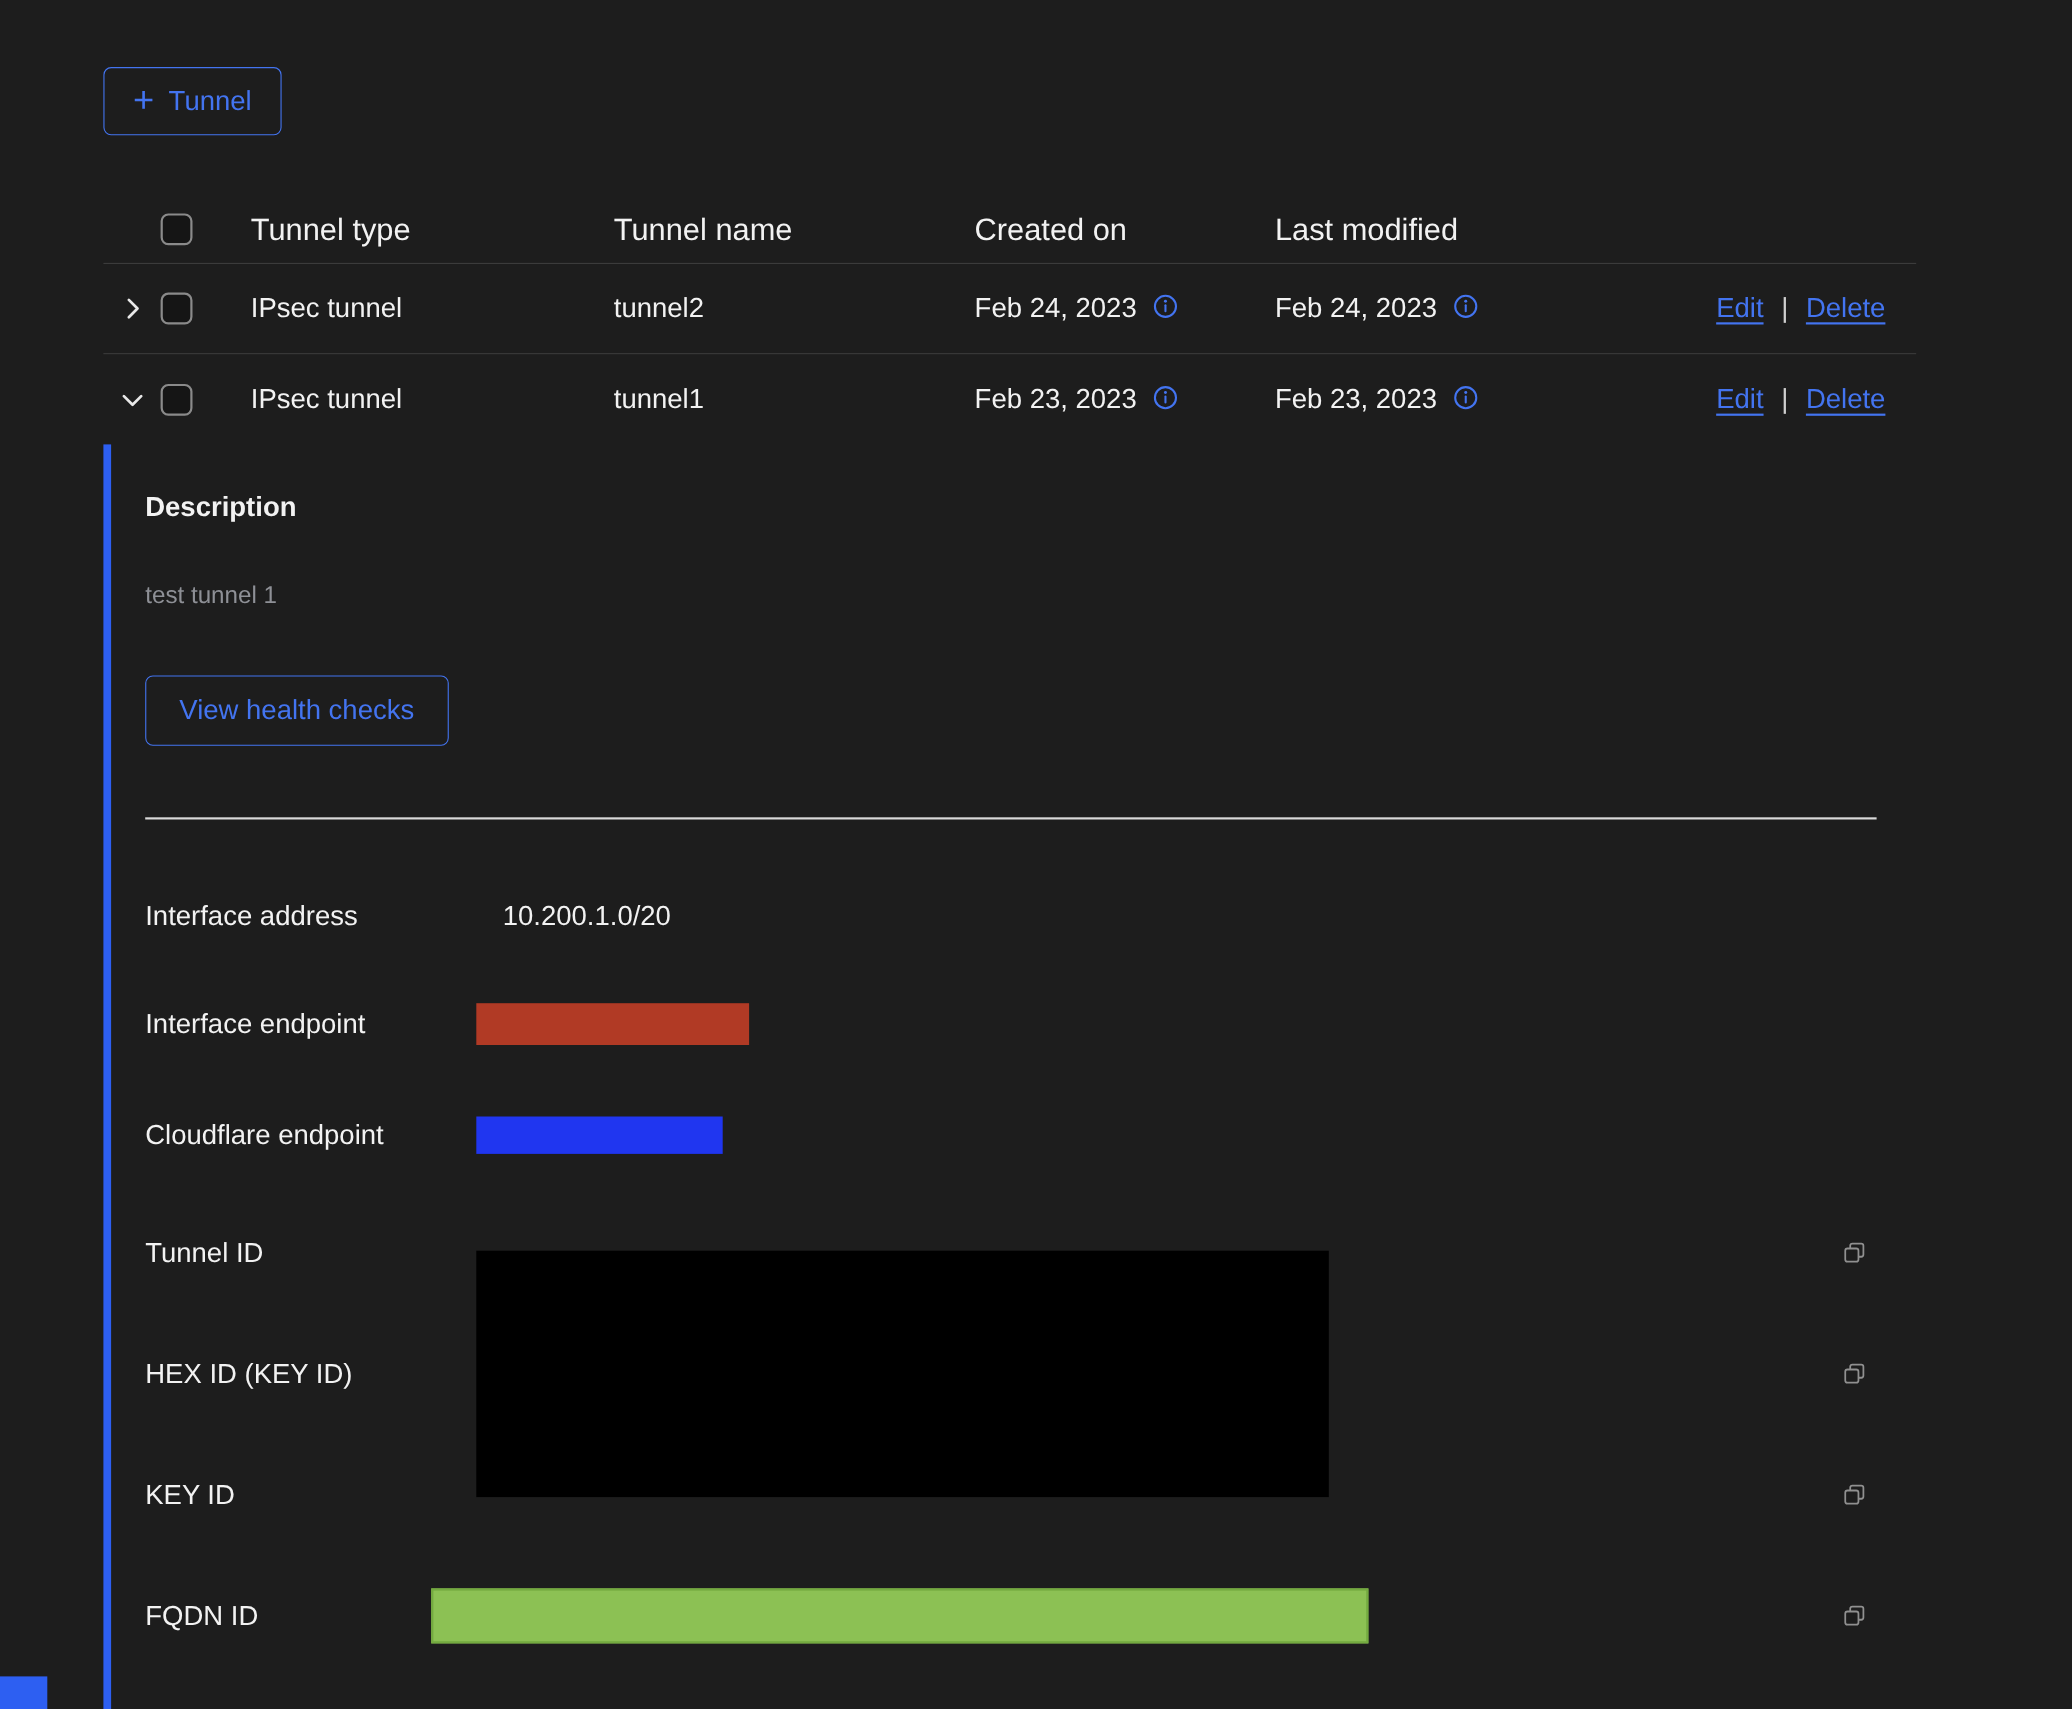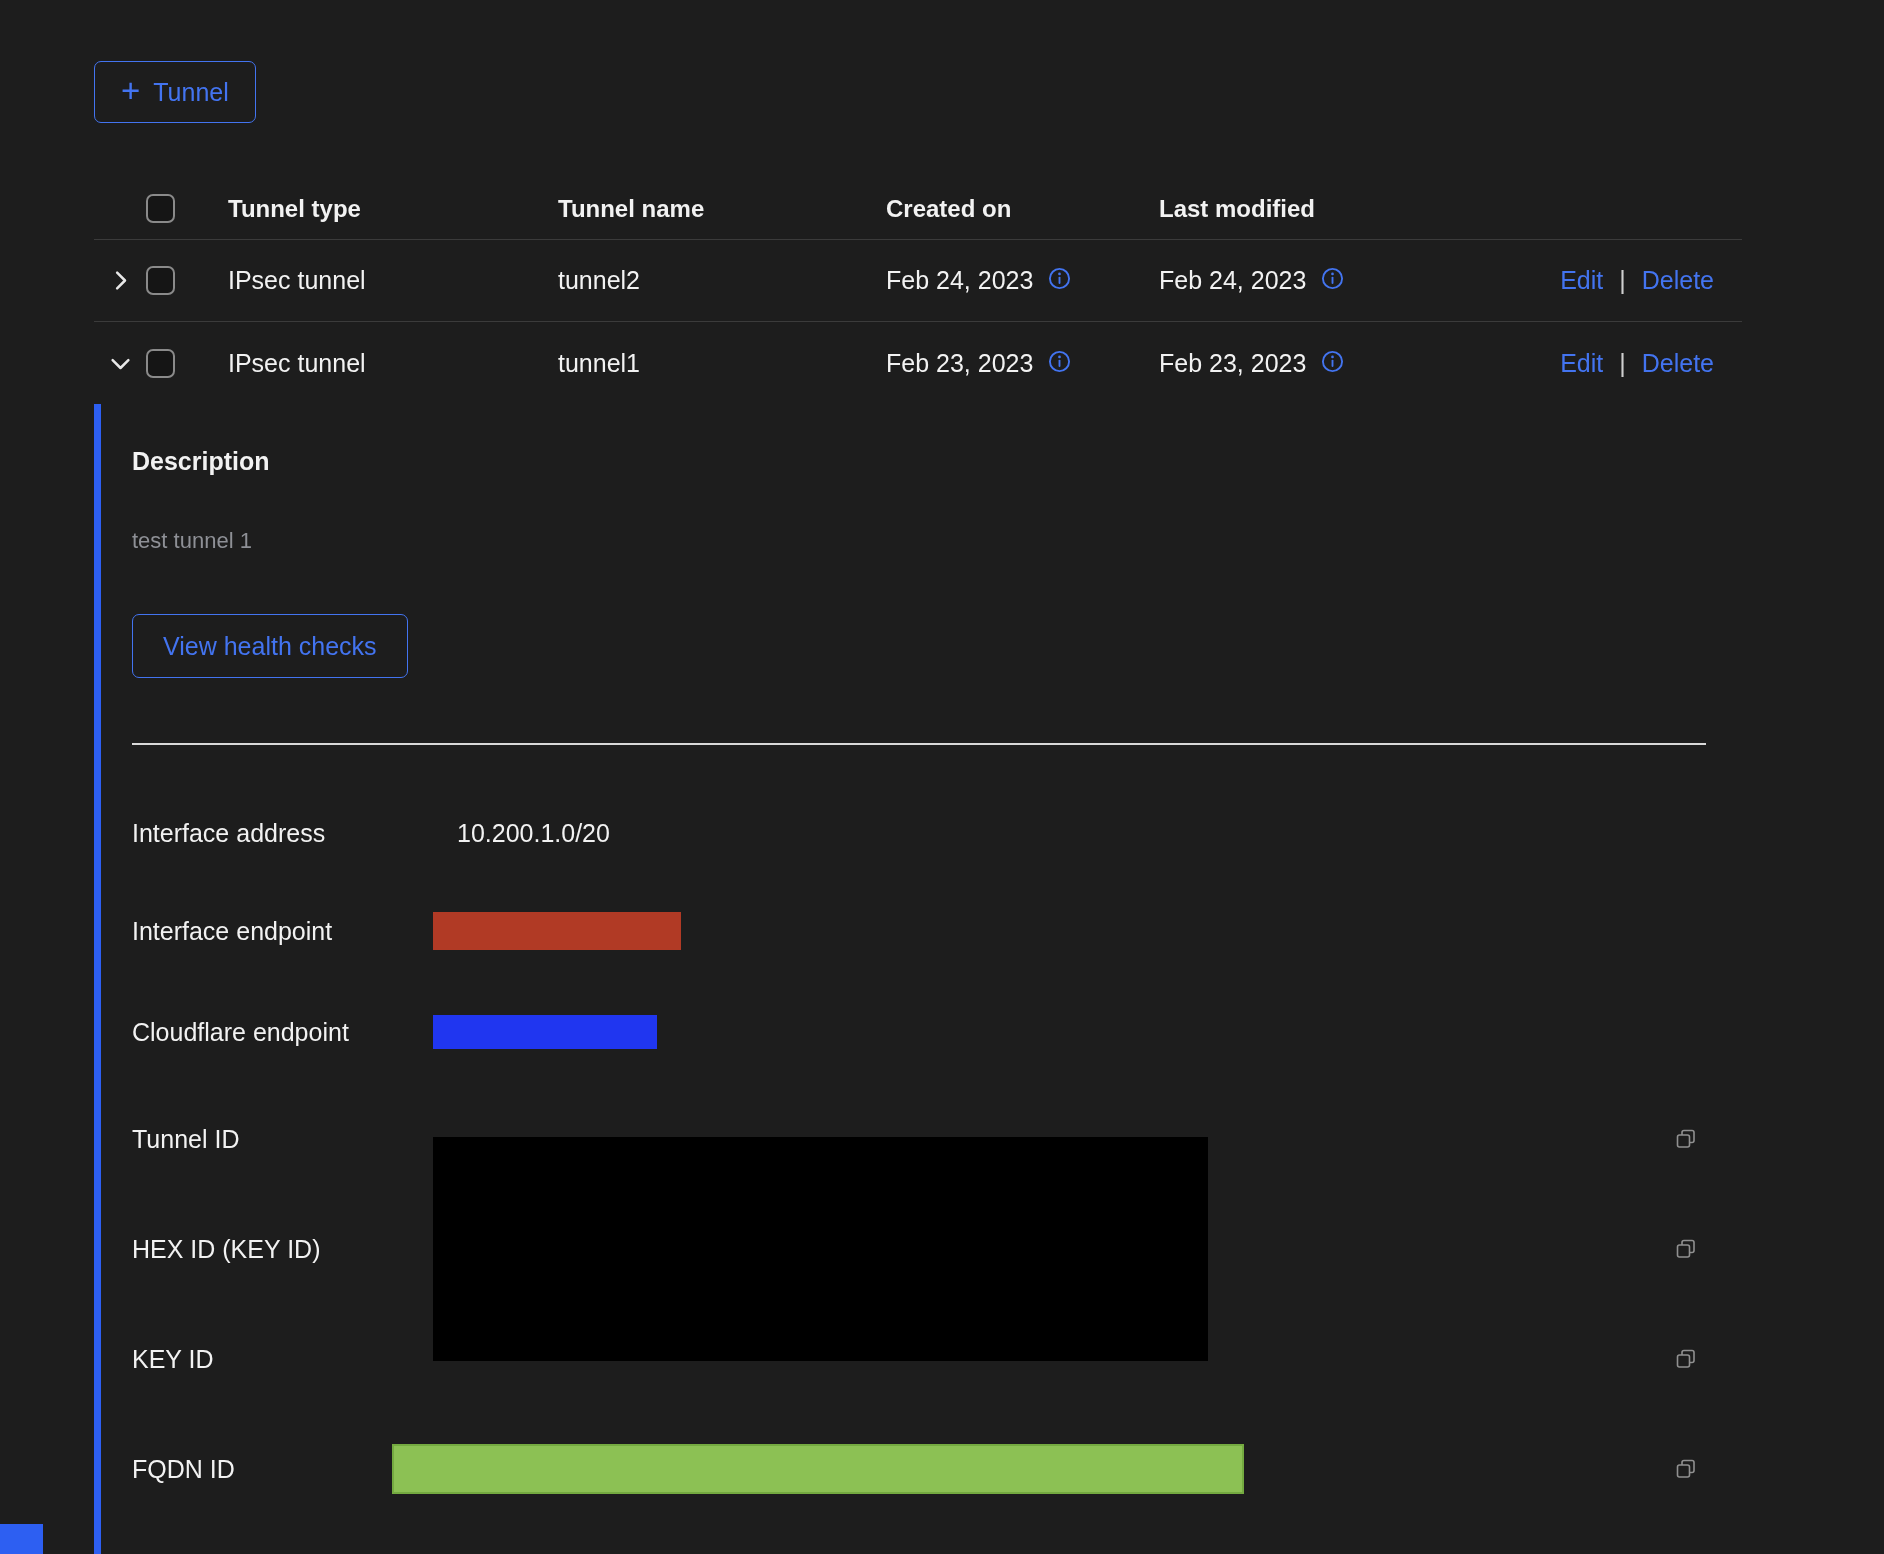--- a/index.html
+++ b/index.html
@@ -31,31 +31,31 @@
     color:var(--accent);font-size:25px;font-family:inherit;cursor:pointer;
   }
   .create-btn .plus{font-size:33px;font-weight:300;line-height:1;margin-top:-4px}
 
   
   .table{width:1648px;margin-top:55px;border-bottom:1px solid var(--border)}
   .grid-row{
     display:grid;grid-template-columns:52px 82px 330px 328px 273px 290px 1fr;
     align-items:center;
   }
-  .thead{height:62px;border-bottom:1px solid var(--border);font-weight:700;font-size:24px}
+  .thead{height:62px;border-bottom:1px solid var(--border);font-weight:400;font-size:28px}
   .trow{height:82px;font-size:25px}
   .trow.first{border-bottom:1px solid var(--border)}
   .chev{justify-self:center;display:flex;cursor:pointer}
   .checkbox{
     width:29px;height:29px;border:2px solid #8a8a8a;border-radius:7px;
     background:#151515;justify-self:start;cursor:pointer;
   }
   .date-cell{display:flex;gap:14px}
   .actions{display:flex;align-items:center;gap:16px;justify-self:end;padding-right:28px;font-size:25px}
-  .link{color:var(--accent);text-underline-offset:5px;cursor:pointer}
+  .link{color:var(--accent);text-decoration:underline;text-underline-offset:5px;cursor:pointer}
   .pipe{color:#cfcfcf}
 
   
   .expanded{border-left:7px solid var(--bar-blue);padding:43px 0 55px 31px}
   .desc-label{font-size:25px;font-weight:700}
   .desc-value{margin-top:52px;font-size:22px;color:var(--muted)}
   .health-btn{
     margin-top:60px;height:64px;padding:0 30px;font-size:25px;font-family:inherit;
     border:1px solid var(--accent);color:var(--accent);background:transparent;
     border-radius:7px;cursor:pointer;display:inline-flex;align-items:center;

